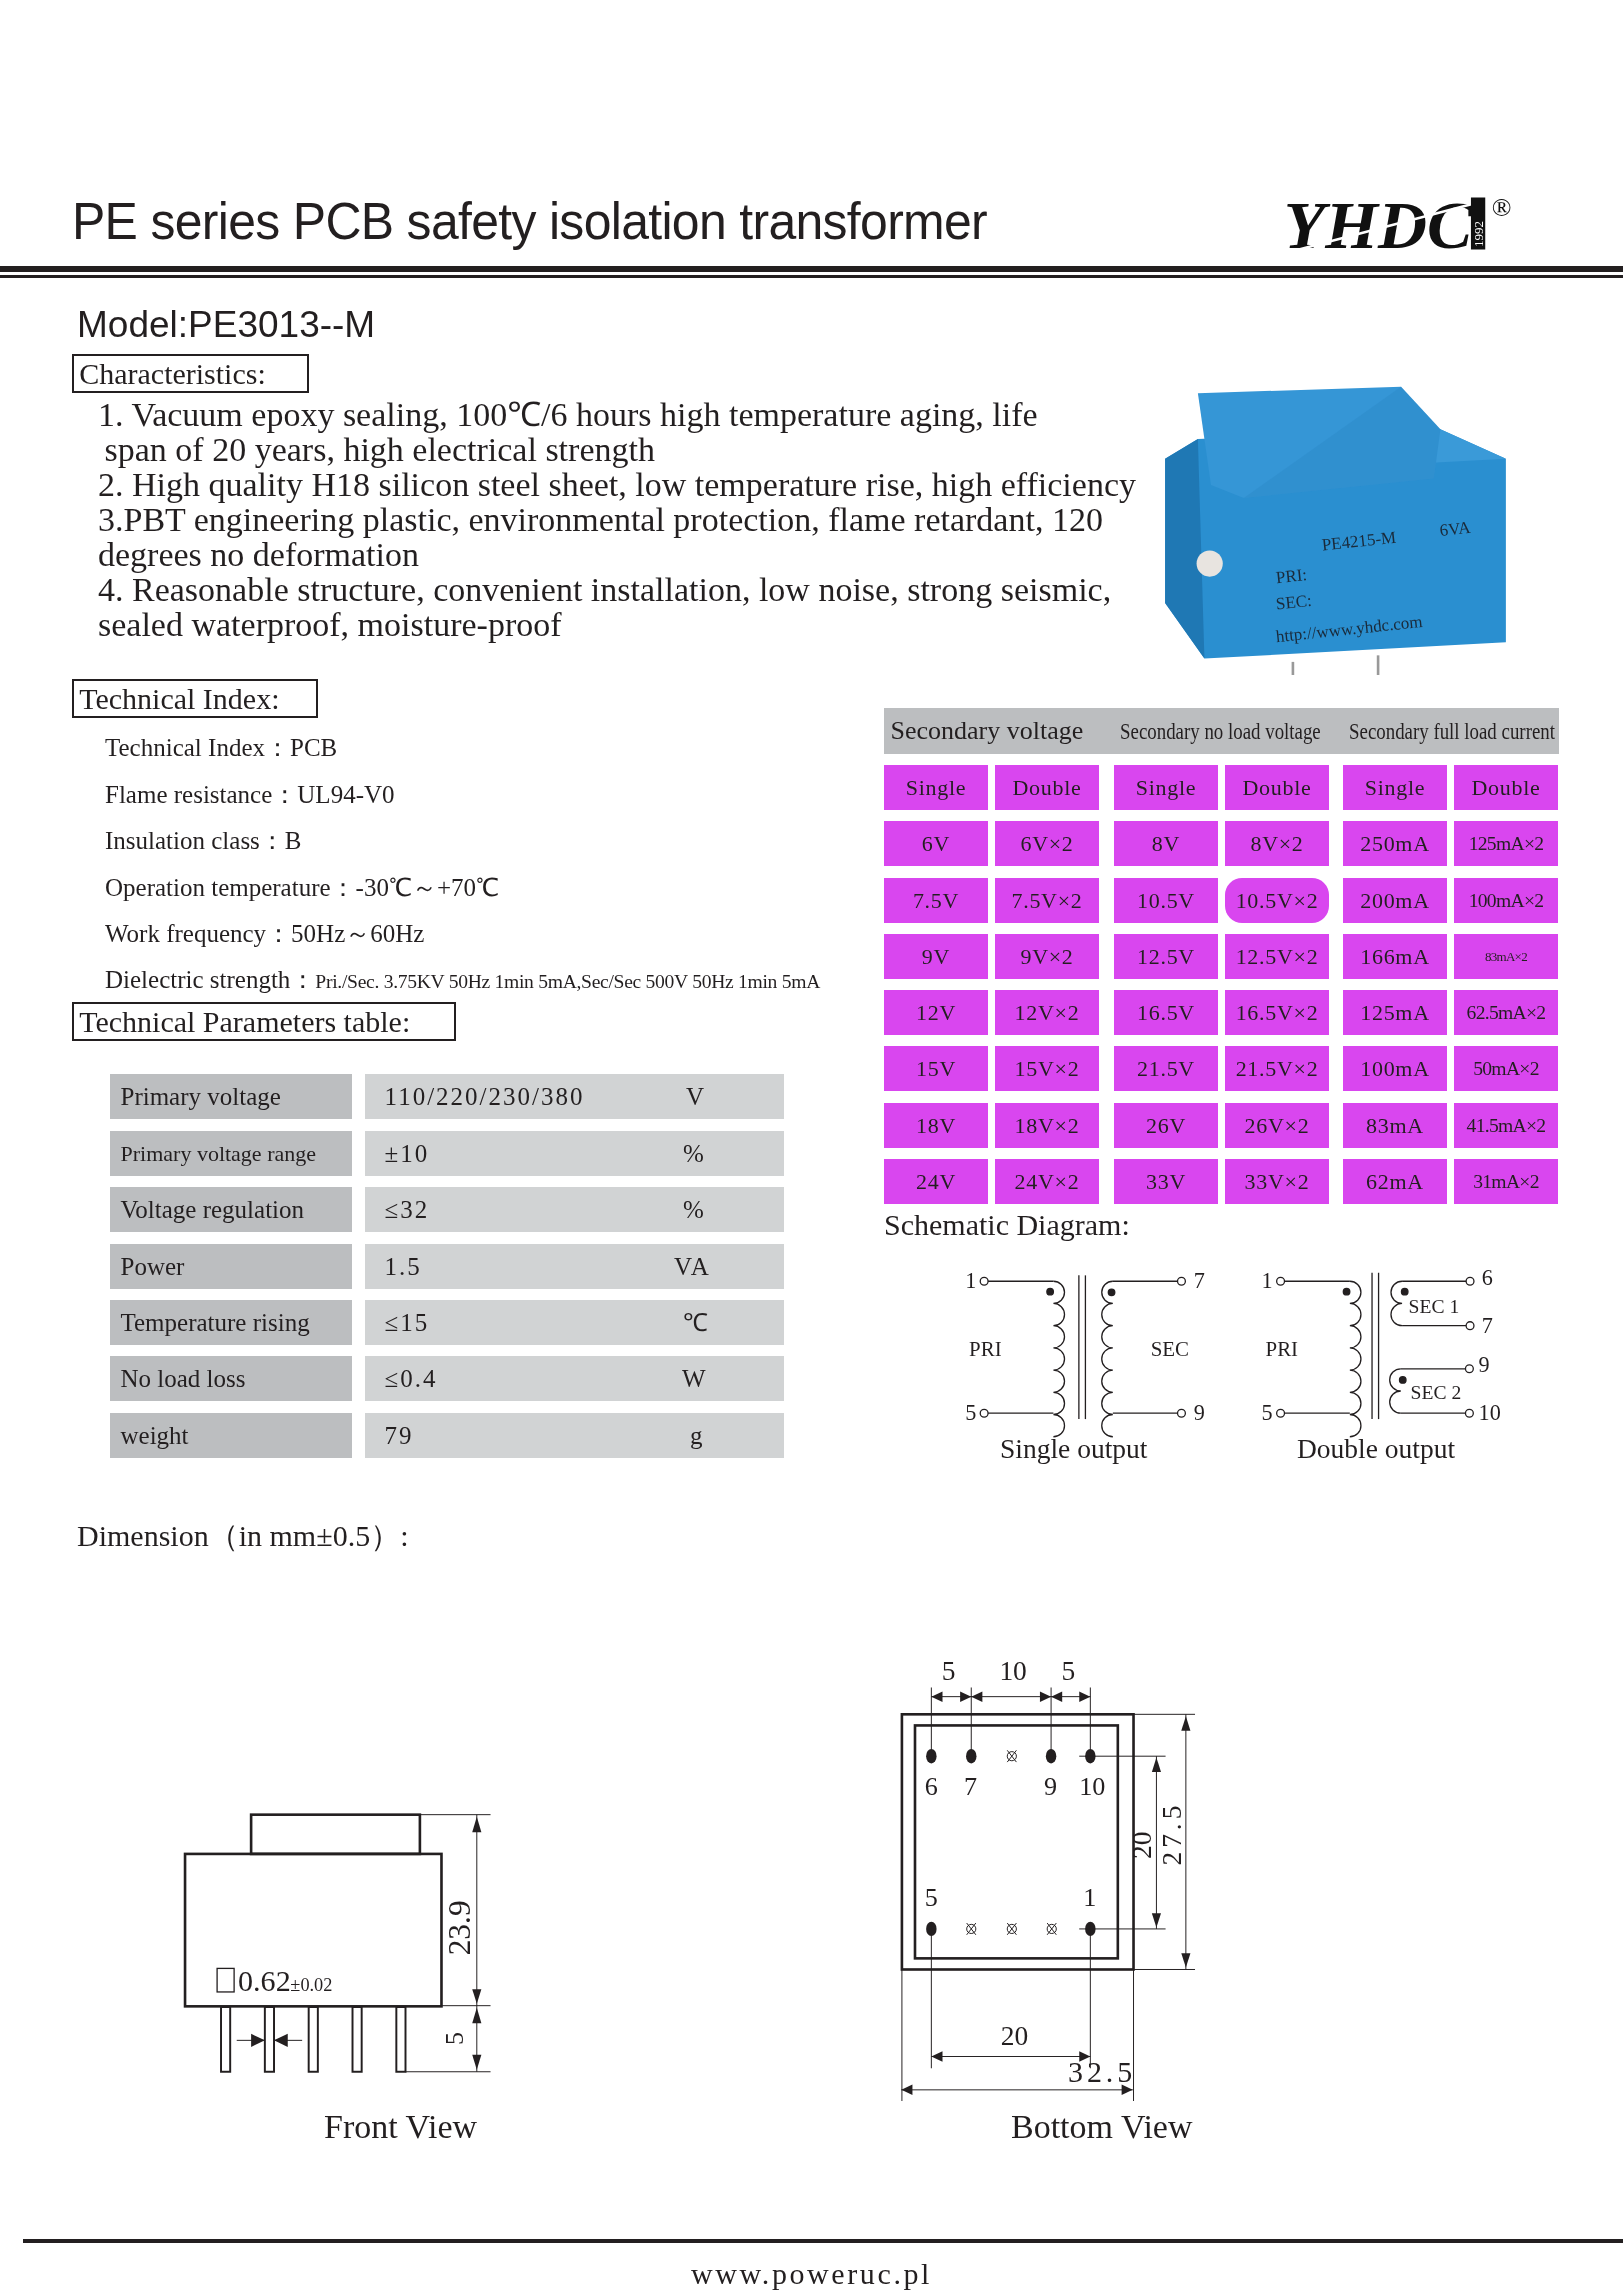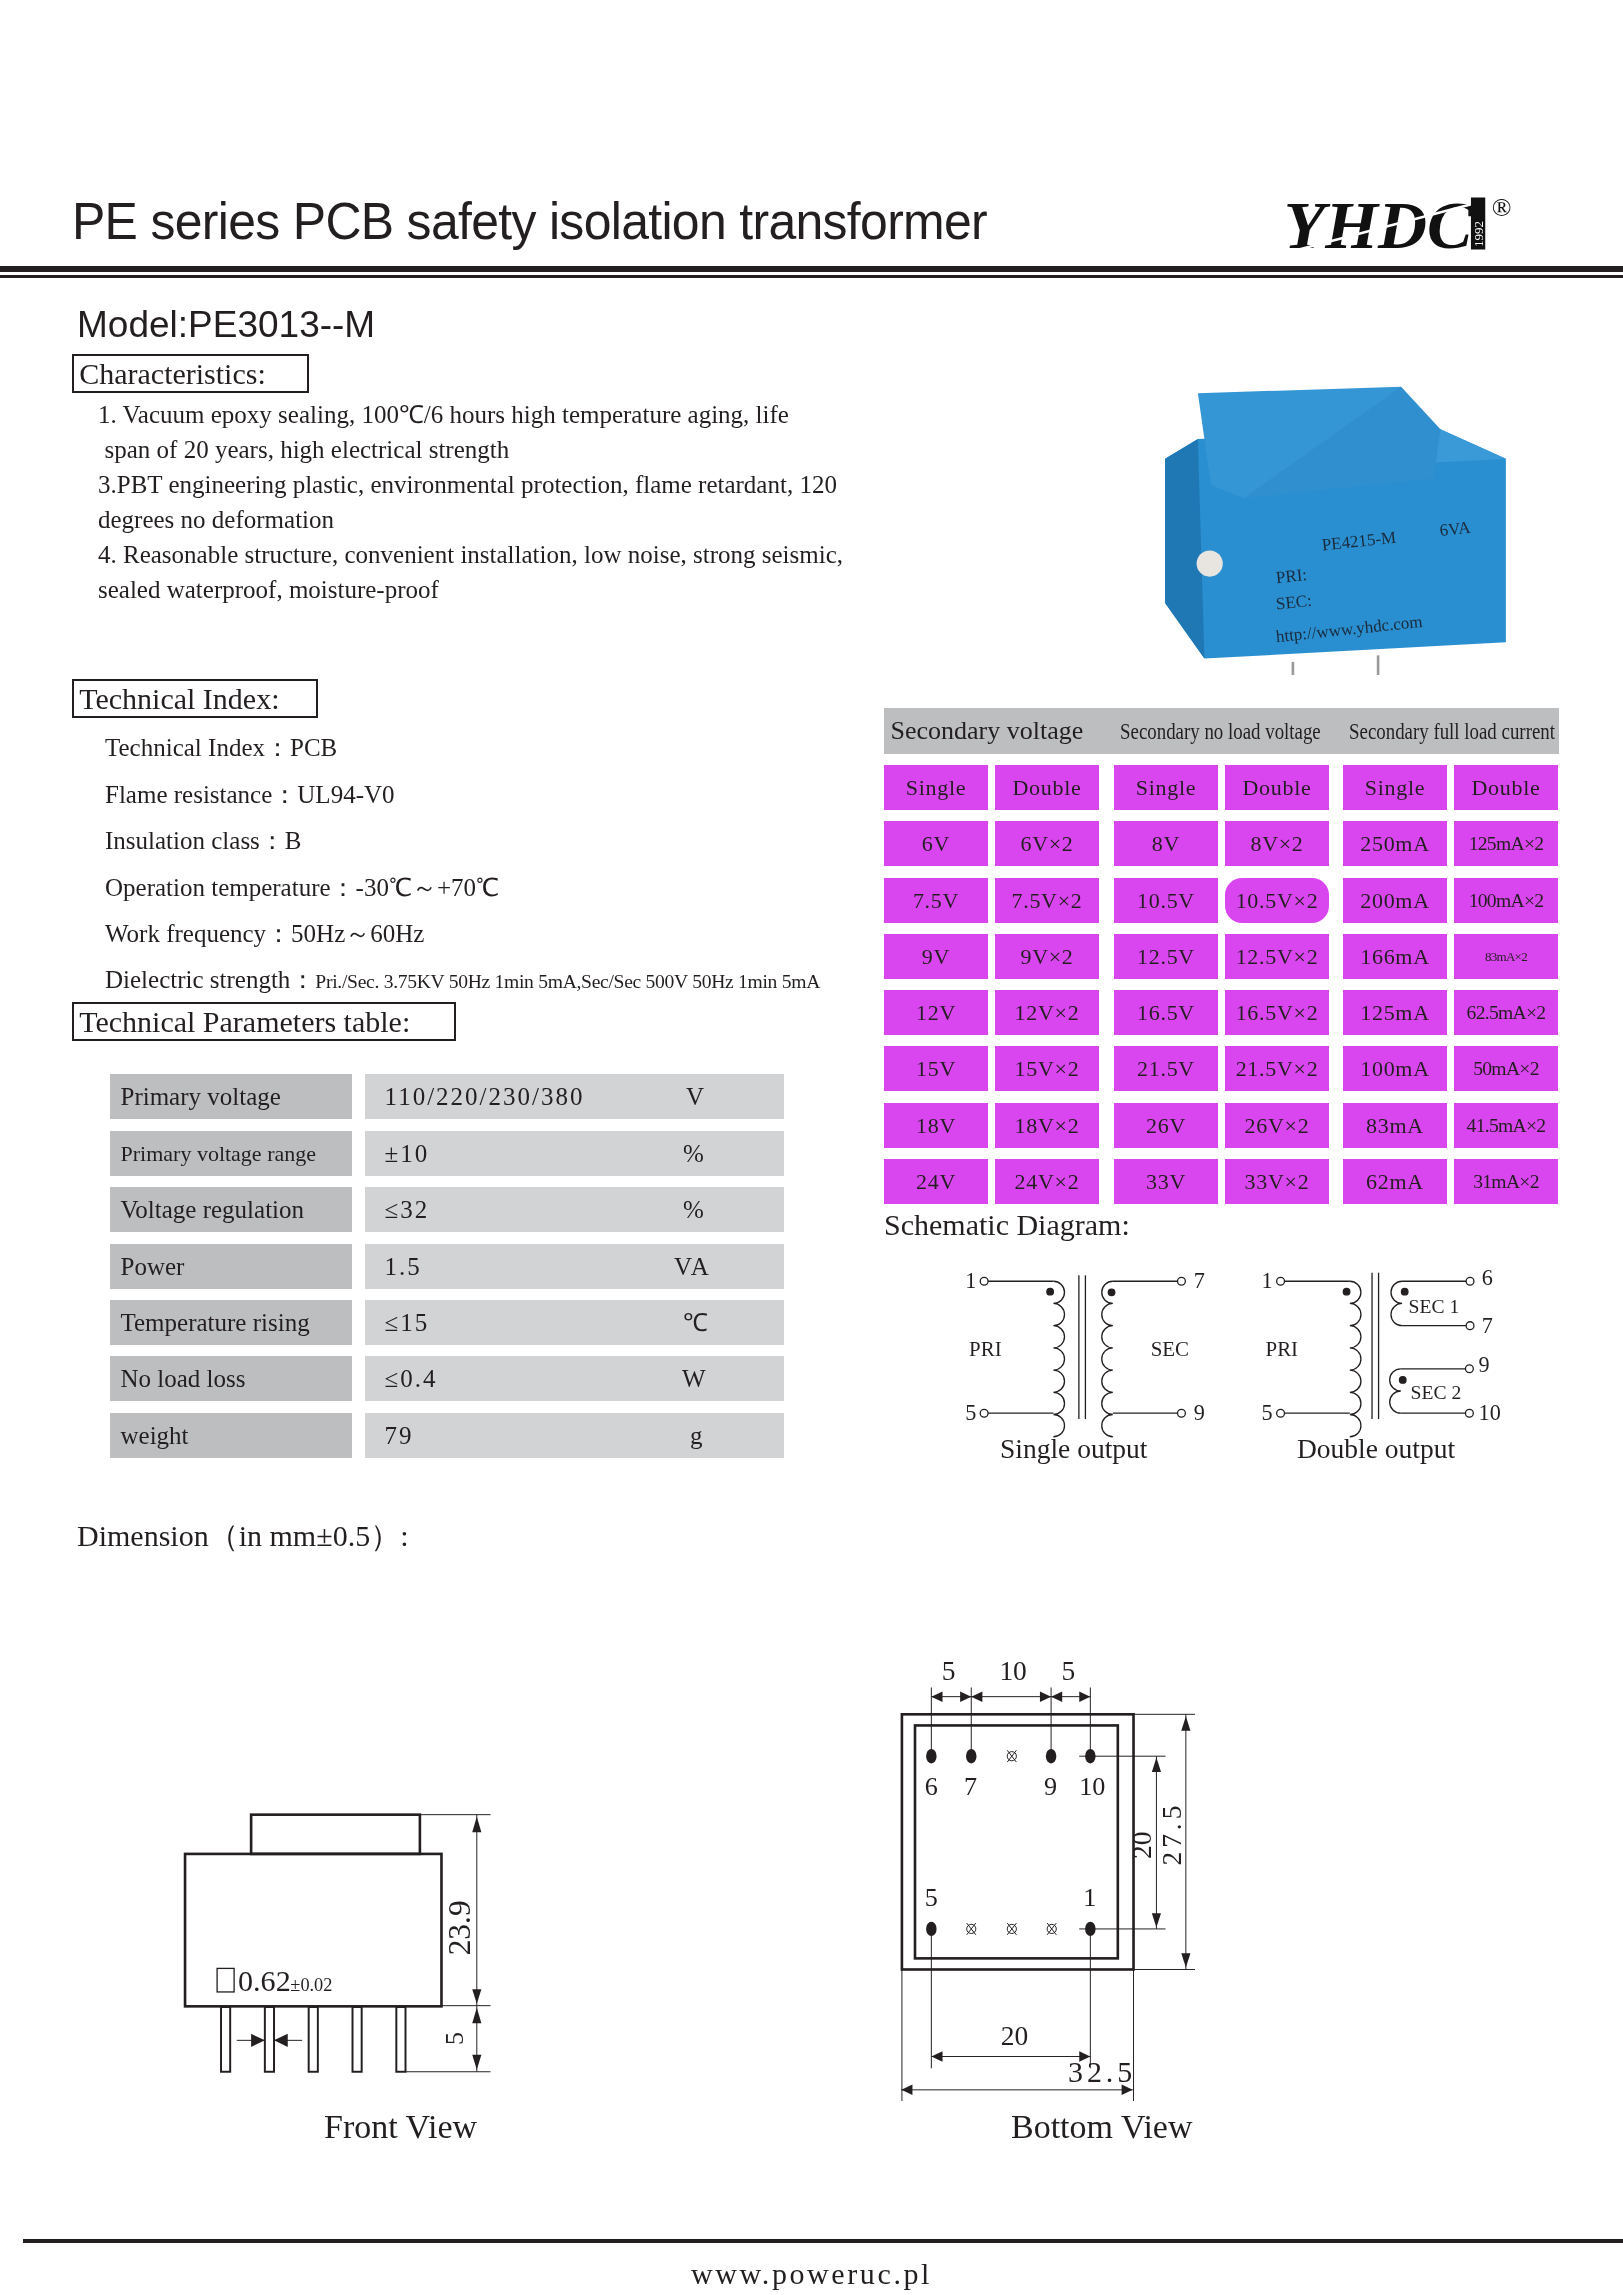--- a/index.html
+++ b/index.html
@@ -4,21 +4,21 @@
 <style>
   html, body { margin:0; padding:0; background:#fff; }
   body { width:1623px; height:2295px; position:relative; overflow:hidden; color:#231f20; font-family:"Liberation Serif", serif; }
   .abs { position:absolute; }
   .title { left:72px; top:191px; font-family:"Liberation Sans", sans-serif; font-size:52px; letter-spacing:-0.7px; transform:scaleX(0.96); transform-origin:left; white-space:nowrap; }
   .logo { left:1283px; top:191px; width:242px; height:65px; }
   .rule-thick { left:0; width:1623px; top:266px; height:5.9px; background:#231f20; }
   .rule-thin { left:0; width:1623px; top:275px; height:2.6px; background:#231f20; }
   .model { left:77px; top:304px; font-family:"Liberation Sans", sans-serif; font-size:37px; white-space:nowrap; }
   .boxhead { border:2.6px solid #231f20; font-size:30px; padding:0 5.2px; line-height:35px; white-space:nowrap; }
-  .char-line { font-size:25px; white-space:nowrap; line-height:35px; }
+  .char-line { font-size:34px; white-space:nowrap; line-height:35px; }
   .ti-line { left:105px; font-size:25px; white-space:nowrap; }
   .ti-line small { font-size:19.6px; letter-spacing:-0.3px; }
   .param { left:110px; width:674px; height:45px; }
   .param .k { position:absolute; left:0; width:242px; height:45px; background:#bcbec0; font-size:25px; line-height:45px; padding-left:10.5px; box-sizing:border-box; white-space:nowrap; }
   .param .v { position:absolute; left:255px; width:419px; height:45px; background:#d1d3d4; font-size:25px; line-height:45px; padding-left:19.6px; box-sizing:border-box; letter-spacing:2px; white-space:nowrap; }
   .param .u { position:absolute; left:537px; width:131px; text-align:left; height:45px; font-size:25px; line-height:45px; letter-spacing:2px; }
   .sec-head { left:884px; top:708px; width:675px; height:46px; background:#bcbec0; }
   .sec-head span { position:absolute; top:0; line-height:46px; white-space:nowrap; }
   .cell { position:absolute; width:104px; height:45px; background:#d946ef; font-size:22px; line-height:45px; text-align:center; white-space:nowrap; letter-spacing:0.7px; }
   .caption { font-size:27.5px; white-space:nowrap; }
@@ -43,20 +43,21 @@
 
 <div class="abs rule-thick"></div>
 <div class="abs rule-thin"></div>
 
 <div class="abs model">Model:PE3013--M</div>
 
 <div class="abs boxhead" style="left:72px; top:354px; width:223px;">Characteristics:</div>
 <div class="abs" style="left:98px; top:397px;">
   <div class="char-line">1. Vacuum epoxy sealing, 100℃/6 hours high temperature aging, life</div>
   <div class="char-line" style="padding-left:6.5px;"> span of 20 years, high electrical strength</div>
+  <div class="char-line">2. High quality H18 silicon steel sheet, low temperature rise, high efficiency</div>
   <div class="char-line">3.PBT engineering plastic, environmental protection, flame retardant, 120</div>
   <div class="char-line">degrees no deformation</div>
   <div class="char-line">4. Reasonable structure, convenient installation, low noise, strong seismic,</div>
   <div class="char-line">sealed waterproof, moisture-proof</div>
 </div>
 
 <div class="abs" style="left:1152px; top:367px; width:367px; height:308px;">
   <svg width="367" height="308" viewBox="0 0 560 470">
     <polygon points="70,110 440,95 540,140 540,420 80,445 20,360 20,140" fill="#2a8fd0"></polygon>
     <polygon points="20,140 70,110 80,445 20,360" fill="#1f78b4"></polygon>

